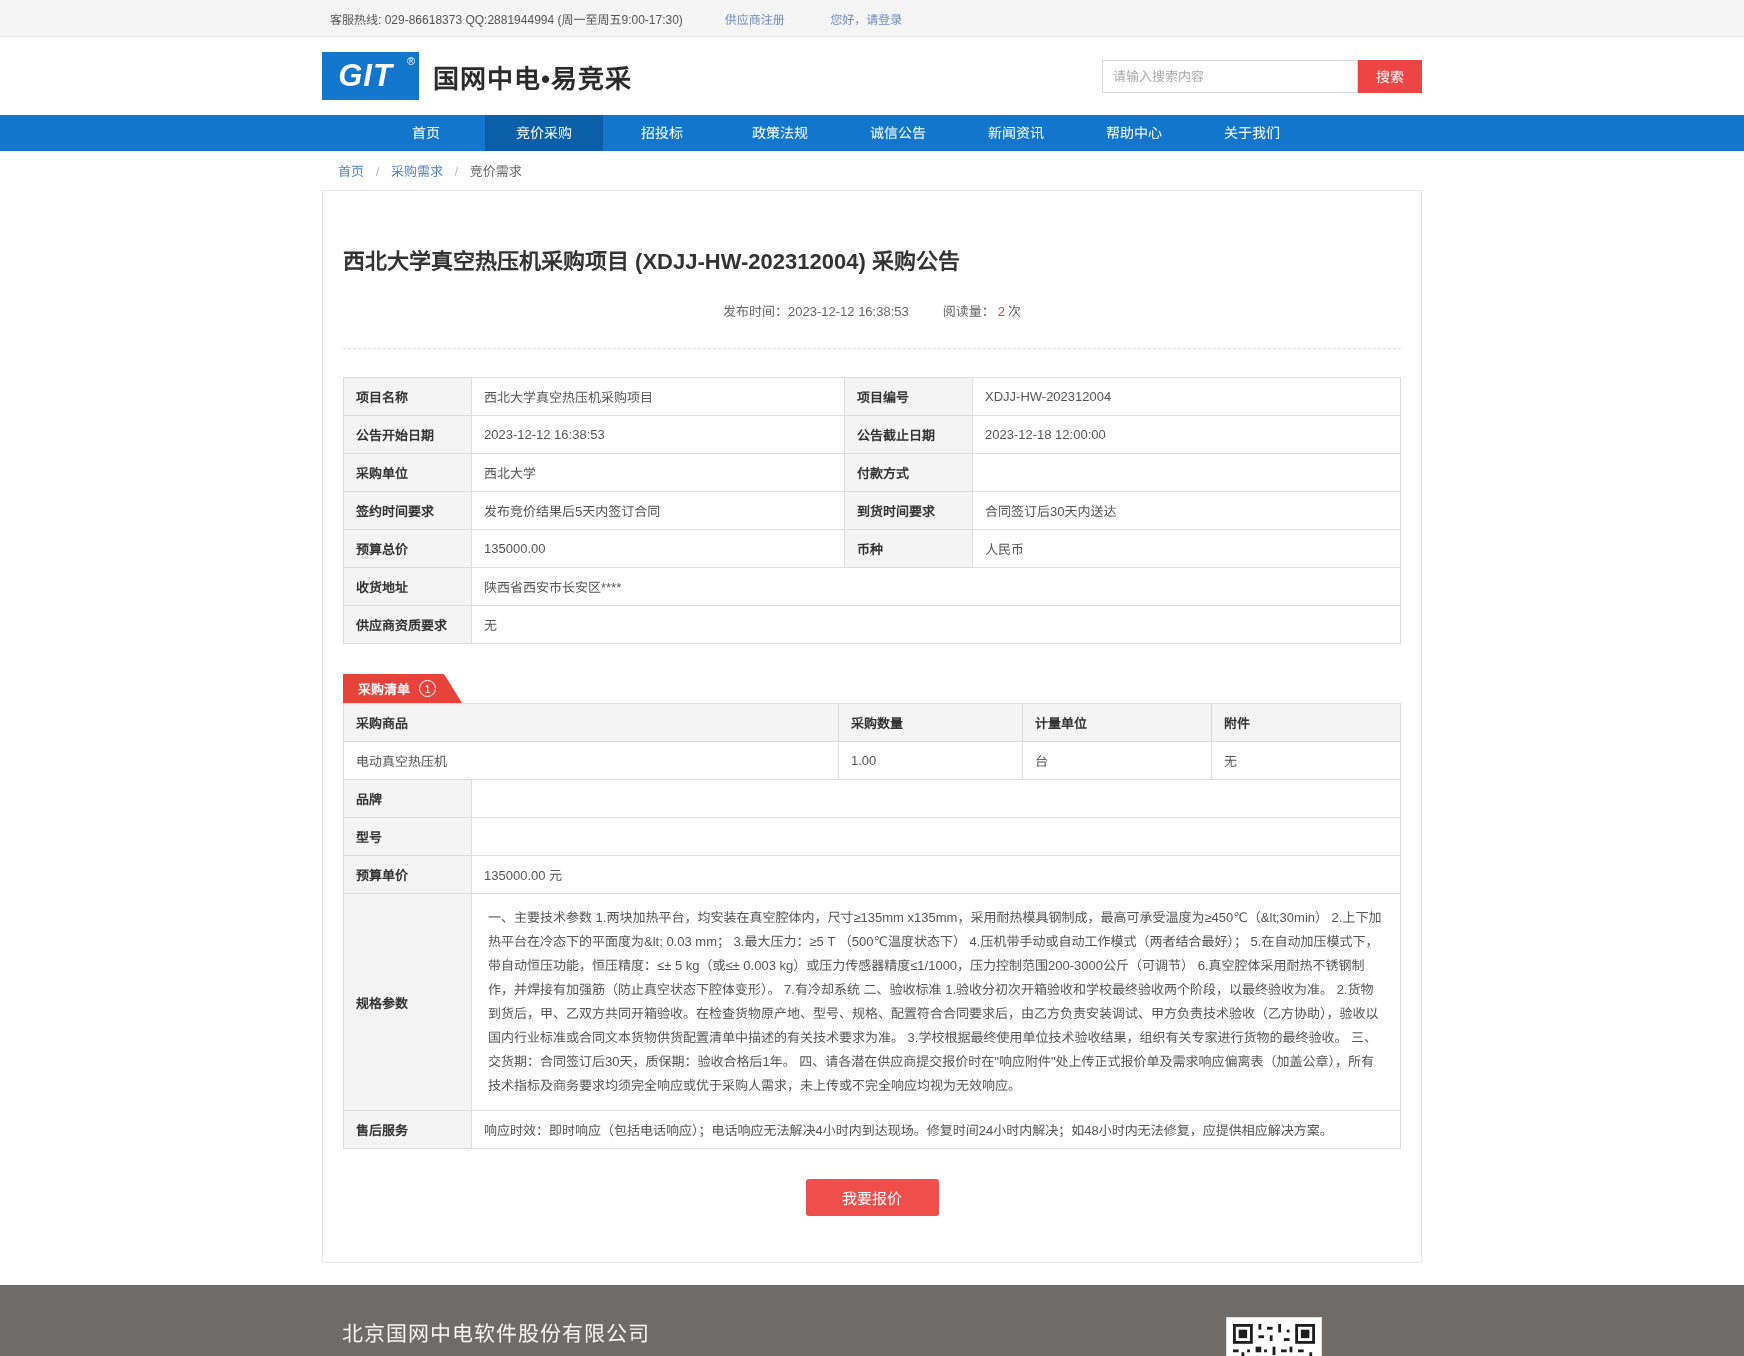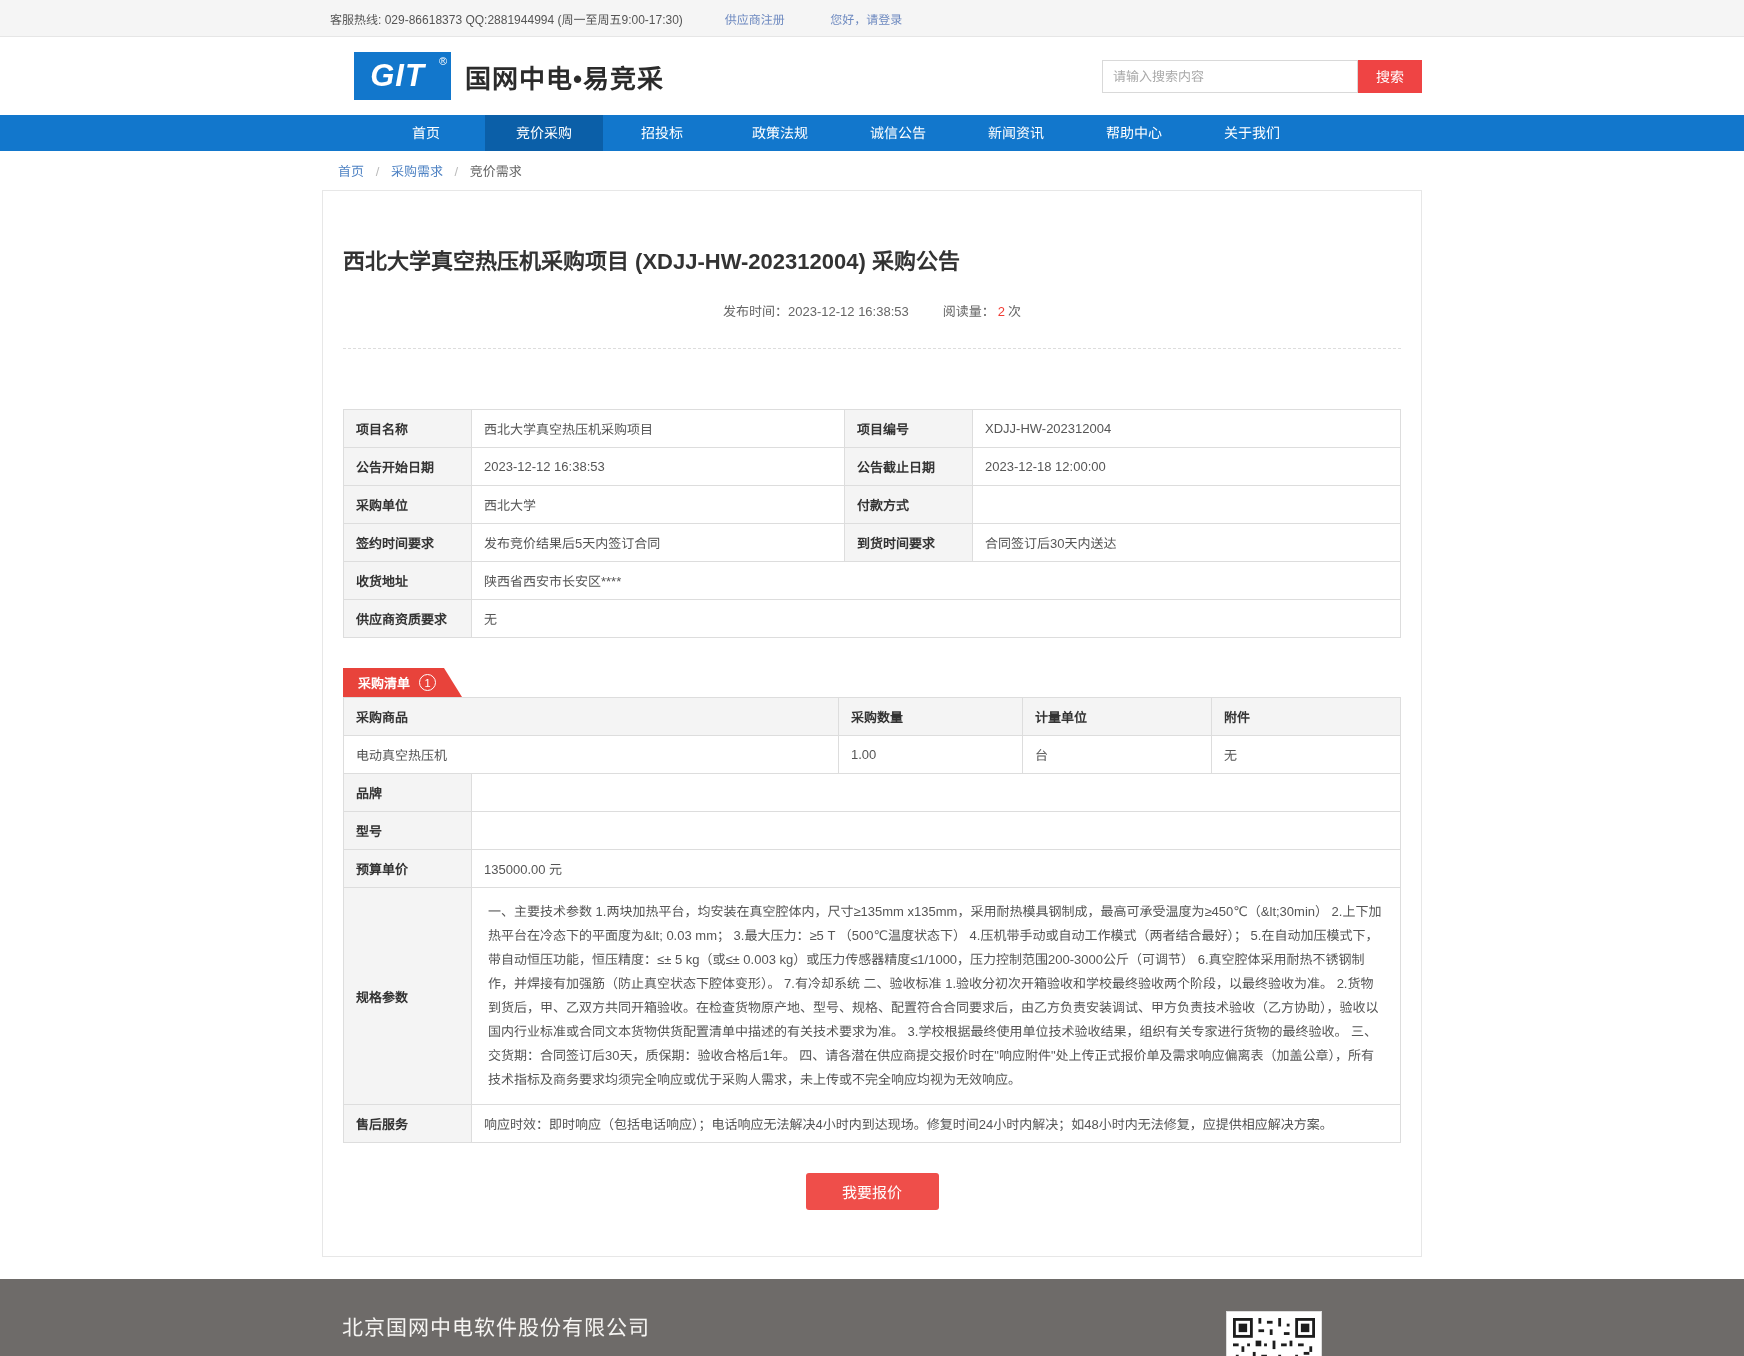--- a/index.html
+++ b/index.html
@@ -12,21 +12,21 @@
 
   
   .topbar { height:37px; background:#f5f5f5; border-bottom:1px solid #e6e6e6; font-size:12px; color:#555; }
   .topbar .container { display:flex; align-items:center; height:100%; padding:0 8px; }
   .topbar a { text-decoration:none; color:#6e8ac0; }
   .topbar .right a { margin-left:42px; }
 
   
   .header { background:#fff; height:78px; }
   .header .container { display:flex; align-items:center; justify-content:space-between; height:100%; }
-  .brand { display:flex; align-items:center; cursor:pointer;margin-left:32px; }
+  .brand { display:flex; align-items:center; cursor:pointer; }
   .logo-box { width:97px; height:48px; background:#1277cc; color:#fff; position:relative;
               display:flex; align-items:center; justify-content:center; }
   .logo-box .git { font-size:31px; font-weight:bold; font-style:italic; letter-spacing:1px; padding-right:10px; }
   .logo-box .reg { position:absolute; top:3px; right:4px; font-size:11px; font-style:normal; }
   .site-name { font-size:26px; font-weight:bold; color:#2b2b2b; margin-left:14px; letter-spacing:1px; }
   .search { display:flex; }
   .search input { width:256px; height:33px; border:1px solid #d9d9d9; padding:0 10px; font-size:13px; color:#333; outline:none; }
   .search input::placeholder { color:#a9a9a9; }
   .search button { width:64px; height:33px; background:#ef4444; color:#fff; border:0; font-size:14px; cursor:pointer; }
 
@@ -46,21 +46,21 @@
   
   .card { border:1px solid #e7e7e7; background:#fff; padding:30px 20px 0; margin-bottom:22px; }
   .notice-title { font-size:22px; font-weight:bold; color:#333; text-align:left; margin-top:22px; }
   .notice-meta { text-align:center; font-size:13px; color:#666; margin-top:26px; padding-bottom:28px; border-bottom:1px dashed #ddd; }
   .notice-meta .views-num { color:#f03c34; margin:0 3px; }
   .notice-meta .gap { display:inline-block; width:34px; }
 
   table.grid { width:100%; border-collapse:collapse; font-size:13px; }
   table.grid td { border:1px solid #ddd; padding:9px 12px; color:#555; height:33px; }
   table.grid td.lbl { background:#f4f4f4; color:#333; font-weight:bold; }
-  .info-table { margin-top:60px; }
+  .info-table { margin-top:28px; }
   .red { color:#f03c34; }
 
   
   .ribbon { margin-top:30px; display:inline-flex; align-items:center; height:29px; background:#e8433b;
             color:#fff; font-size:13px; font-weight:bold; padding:0 26px 0 15px;
             clip-path:polygon(0 0, calc(100% - 18px) 0, 100% 100%, 0 100%); }
   .ribbon .count { width:17px; height:17px; border:1px solid #fff; border-radius:50%; font-weight:normal;
                    display:inline-flex; align-items:center; justify-content:center; font-size:11px; margin-left:9px; }
 
   .spec-cell { line-height:1.85; padding:12px 16px !important; }
@@ -163,20 +163,26 @@
         <td class="lbl">采购单位</td>
         <td>西北大学</td>
         <td class="lbl">付款方式</td>
         <td></td>
       </tr>
       <tr>
         <td class="lbl">签约时间要求</td>
         <td>发布竞价结果后5天内签订合同</td>
         <td class="lbl">到货时间要求</td>
         <td>合同签订后30天内送达</td>
+      </tr>
+      <tr>
+        <td class="lbl">预算总价</td>
+        <td class="red">135000.00</td>
+        <td class="lbl">币种</td>
+        <td>人民币</td>
       </tr>
       <tr>
         <td class="lbl">收货地址</td>
         <td colspan="3">陕西省西安市长安区****</td>
       </tr>
       <tr>
         <td class="lbl">供应商资质要求</td>
         <td colspan="3">无</td>
       </tr>
     </tbody>

